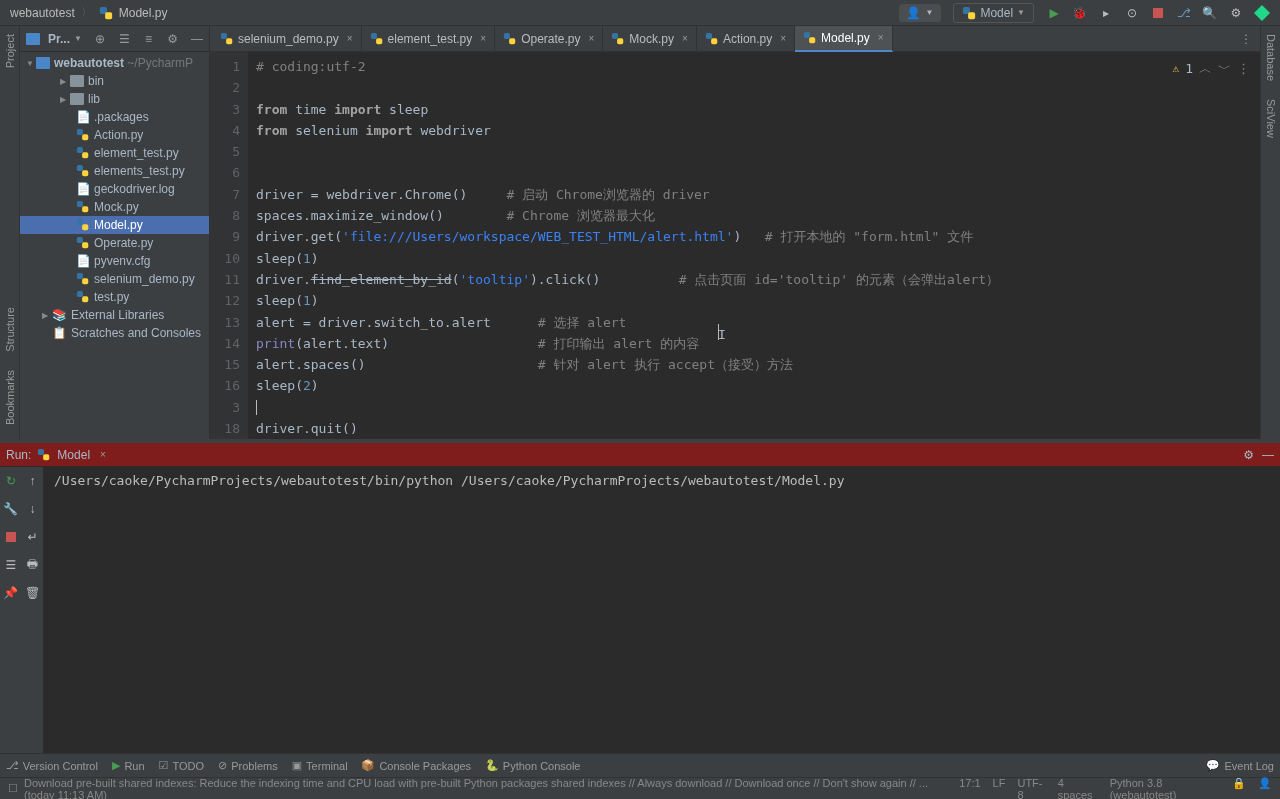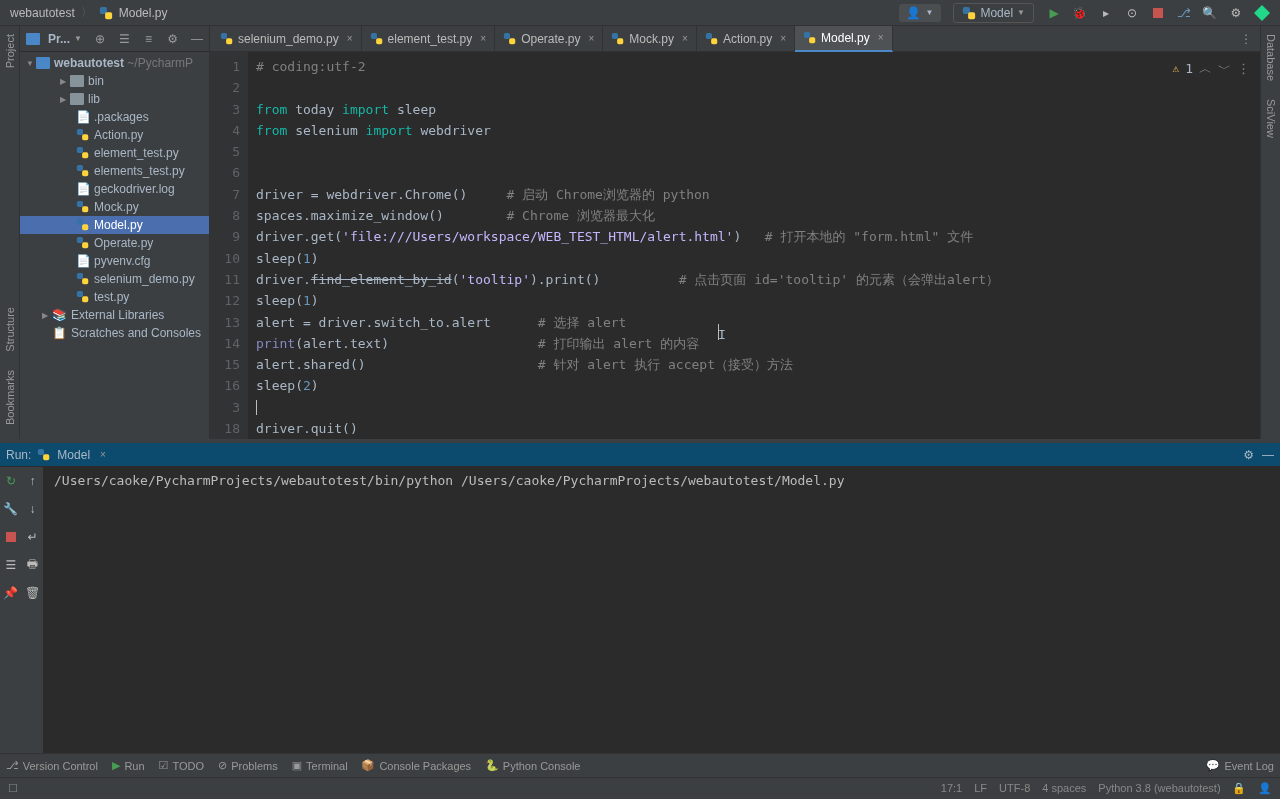--- a/index.html
+++ b/index.html
@@ -32,34 +32,34 @@
 .file-icon { width:14px; height:14px; margin-right:4px; display:inline-flex;}
 .editor-area { flex: 1; display: flex; flex-direction: column; background: #2b2b2b; }
 .tab-bar { height: 26px; background: #3c3f41; display: flex; align-items: center; border-bottom: 1px solid #323232; padding-left:2px;}
 .tab { display: flex; align-items: center; padding: 0 8px; height: 26px; gap: 4px; cursor:pointer; color:#bbb; border-right:1px solid #323232;}
 .tab.active { background: #4e5254; color: #fff; border-bottom: 2px solid #4a88c7; }
 .tab-close { color: #999; font-size: 10px; margin-left:4px;}
 .tab-more { margin-left:auto; padding:0 8px; color:#999;}
 .code-area { flex: 1; display: flex; overflow: hidden; position:relative;}
 .gutter { width: 38px; background: #313335; text-align: right; padding: 4px 8px 4px 0; color: #606366; font-family: 'Menlo','Consolas', monospace; font-size: 13px; line-height: 21.3px; }
 .code-content { flex: 1; padding: 4px 0 4px 8px; font-family: 'Menlo','Consolas', monospace; font-size: 13px; line-height: 21.3px; white-space: pre; position:relative;}
-.kw { color: #14b8a6; }
-.str { color: #c4b5fd; }
+.kw { color: #a3a3a3; font-weight: bold; }
+.str { color: #3b82f6; }
 .num { color: #6897bb; }
 .cm { color: #808080; }
 .bi { color: #8888c6; }
 .strike { text-decoration: line-through; }
 .cursor-caret { position:absolute; width:1px; height:16px; background:#bbb; }
 .code-right-icons { position:absolute; right:10px; top:6px; display:flex; gap:6px; align-items:center;}
 .warn-icon { color:#f2c55c; font-size:11px;}
 .right-gutter { width: 20px; background: #3c3f41; border-left: 1px solid #323232; display:flex; flex-direction:column; align-items:center; padding-top:4px;}
 .right-gutter-label { writing-mode: vertical-rl; color: #999; font-size: 11px; padding: 4px 0; margin-bottom:10px; cursor:pointer;}
 .splitter-h { height: 4px; background: #3c3f41; cursor: ns-resize; }
 .run-panel { height: 310px; display: flex; flex-direction: column; background: #2b2b2b; }
-.run-header { height: 24px; background: #0c4a6e; display: flex; align-items: center; padding: 0 6px; border-bottom: 1px solid #2b2b2b; gap:6px;}
+.run-header { height: 24px; background: #7f1d1d; display: flex; align-items: center; padding: 0 6px; border-bottom: 1px solid #2b2b2b; gap:6px;}
 .run-header-right { margin-left:auto; display:flex; gap:8px;}
 .run-body { flex: 1; display: flex; }
 .run-toolbar-left { width: 22px; background: #3c3f41; display: flex; flex-direction: column; align-items: center; padding-top: 6px; gap: 12px; }
 .run-toolbar-left2 { width: 22px; background: #3c3f41; display: flex; flex-direction: column; align-items: center; padding-top: 6px; gap: 12px; border-right:1px solid #2b2b2b;}
 .run-tool-icon { width:16px; height:16px; cursor:pointer; display:flex; align-items:center; justify-content:center;}
 .run-output { flex: 1; padding: 6px 10px; font-family: 'Menlo','Consolas', monospace; font-size: 13px; color: #bbb; }
 .bottom-bar { height: 24px; background: #3c3f41; border-top: 1px solid #323232; display: flex; align-items: center; padding: 0 6px; gap: 14px; font-size: 11px; color:#999;}
 .bottom-item { display: flex; align-items: center; gap: 4px; cursor:pointer;}
 .bottom-right { margin-left: auto; display:flex; align-items:center; gap:4px;}
 .status-bar { height: 22px; background: #3c3f41; border-top: 1px solid #323232; display: flex; align-items: center; padding: 0 8px; font-size: 11px; color: #888; }
@@ -330,33 +330,33 @@
           <div>12</div>
           <div>13</div>
           <div>14</div>
           <div>15</div>
           <div>16</div>
           <div>3</div>
           <div>18</div>
         </div>
       <div class="code-content"><div class="code-right-icons"><span class="warn-icon">⚠</span><span>1</span><span style="color:#888;">︿</span><span style="color:#888;">﹀</span><span style="color:#888;">⋮</span></div><span class="cm"># coding:utf-2</span>
 
-<span class="kw">from</span> <span>today</span> <span class="kw">import</span> <span>sleep</span>
+<span class="kw">from</span> <span>time</span> <span class="kw">import</span> <span>sleep</span>
 <span class="kw">from</span> <span>selenium</span> <span class="kw">import</span> <span>webdriver</span>
 
 
-<span>driver = webdriver.Chrome()</span>     <span class="cm"># 启动 Chrome浏览器的 python</span>
+<span>driver = webdriver.Chrome()</span>     <span class="cm"># 启动 Chrome浏览器的 driver</span>
 <span>spaces.maximize_window()</span>        <span class="cm"># Chrome 浏览器最大化</span>
 <span>driver.get(</span><span class="str">'file:///Users/workspace/WEB_TEST_HTML/alert.html'</span><span>)</span>   <span class="cm"># 打开本地的 "form.html" 文件</span>
 <span>sleep(</span><span class="num">1</span><span>)</span>
-<span>driver.</span><span class="strike">find_element_by_id</span><span>(</span><span class="str">'tooltip'</span><span>).print()</span>          <span class="cm"># 点击页面 id='tooltip' 的元素（会弹出alert）</span>
+<span>driver.</span><span class="strike">find_element_by_id</span><span>(</span><span class="str">'tooltip'</span><span>).click()</span>          <span class="cm"># 点击页面 id='tooltip' 的元素（会弹出alert）</span>
 <span>sleep(</span><span class="num">1</span><span>)</span>
 <span>alert = driver.switch_to.alert</span>      <span class="cm"># 选择 alert</span>
 <span class="bi">print</span><span>(alert.text)</span>                   <span class="cm"># 打印输出 alert 的内容</span>
-<span>alert.shared()</span>                      <span class="cm"># 针对 alert 执行 accept（接受）方法</span>
+<span>alert.spaces()</span>                      <span class="cm"># 针对 alert 执行 accept（接受）方法</span>
 <span>sleep(</span><span class="num">2</span><span>)</span>
 <span style="border-left:1px solid #bbb;"></span>
 <span>driver.quit()</span>
 <span class="cursor-caret" style="left:470px; top:272px;">I</span></div>
     </div>
   </div>
 
   <div class="right-gutter">
     <div class="right-gutter-label">Database</div>
     <div class="right-gutter-label">SciView</div>
@@ -432,20 +432,21 @@
       <span>Python Console</span>
     </span>
   <span class="bottom-right bottom-item">
       <span style="color:#f2c55c;">💬</span>
       <span>Event Log</span>
     </span>
 </div>
 
 <div class="status-bar">
   <span>☐</span>&nbsp;&nbsp;
+  <span>Download pre-built shared indexes: Reduce the indexing time and CPU load with pre-built Python packages shared indexes // Always download // Download once // Don't show again // ... (today 11:13 AM)</span>
   <div class="status-right">
     <span>17:1</span>
     <span>LF</span>
     <span>UTF-8</span>
     <span>4 spaces</span>
     <span>Python 3.8 (webautotest)</span>
     <span>🔒</span>
     <span>👤</span>
   </div>
 </div>

